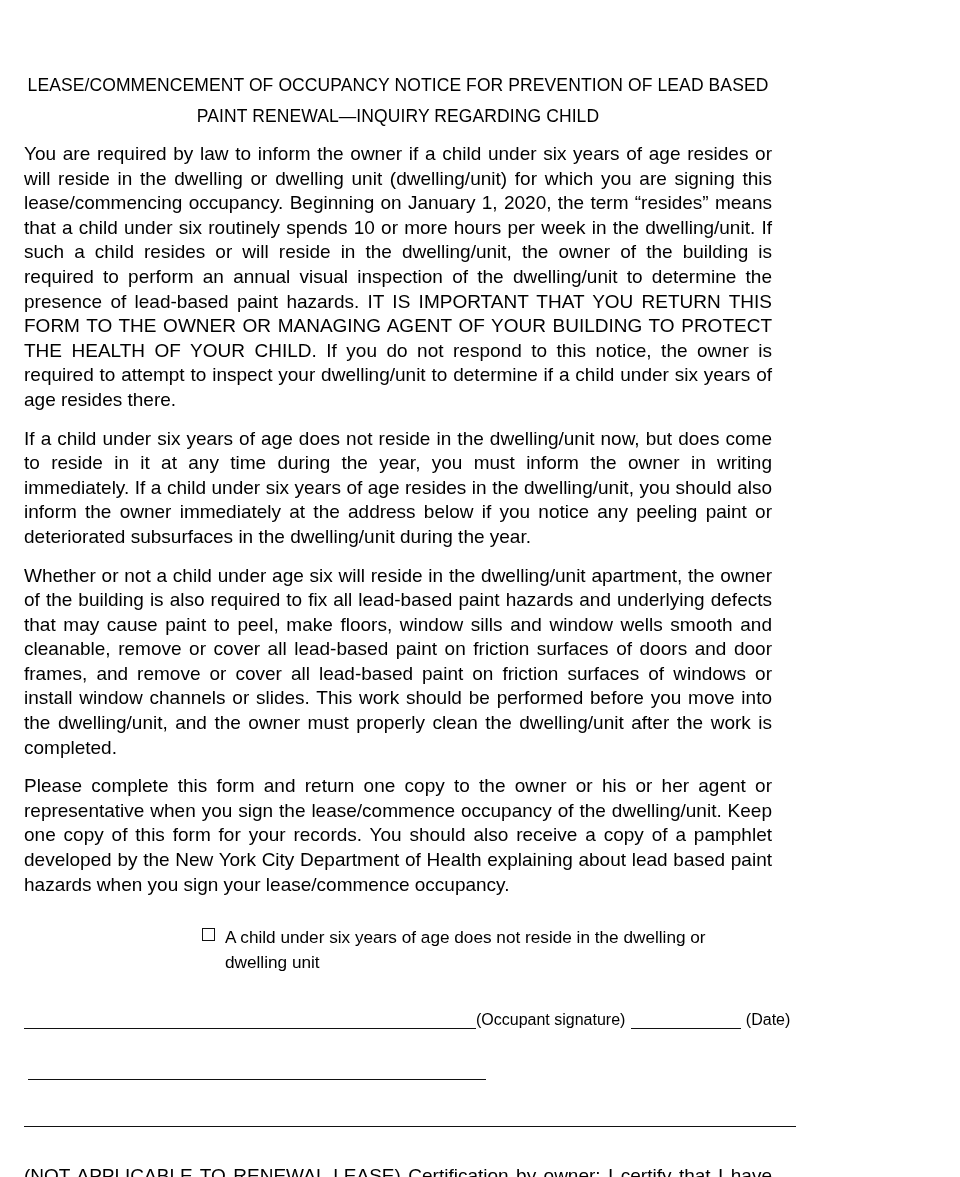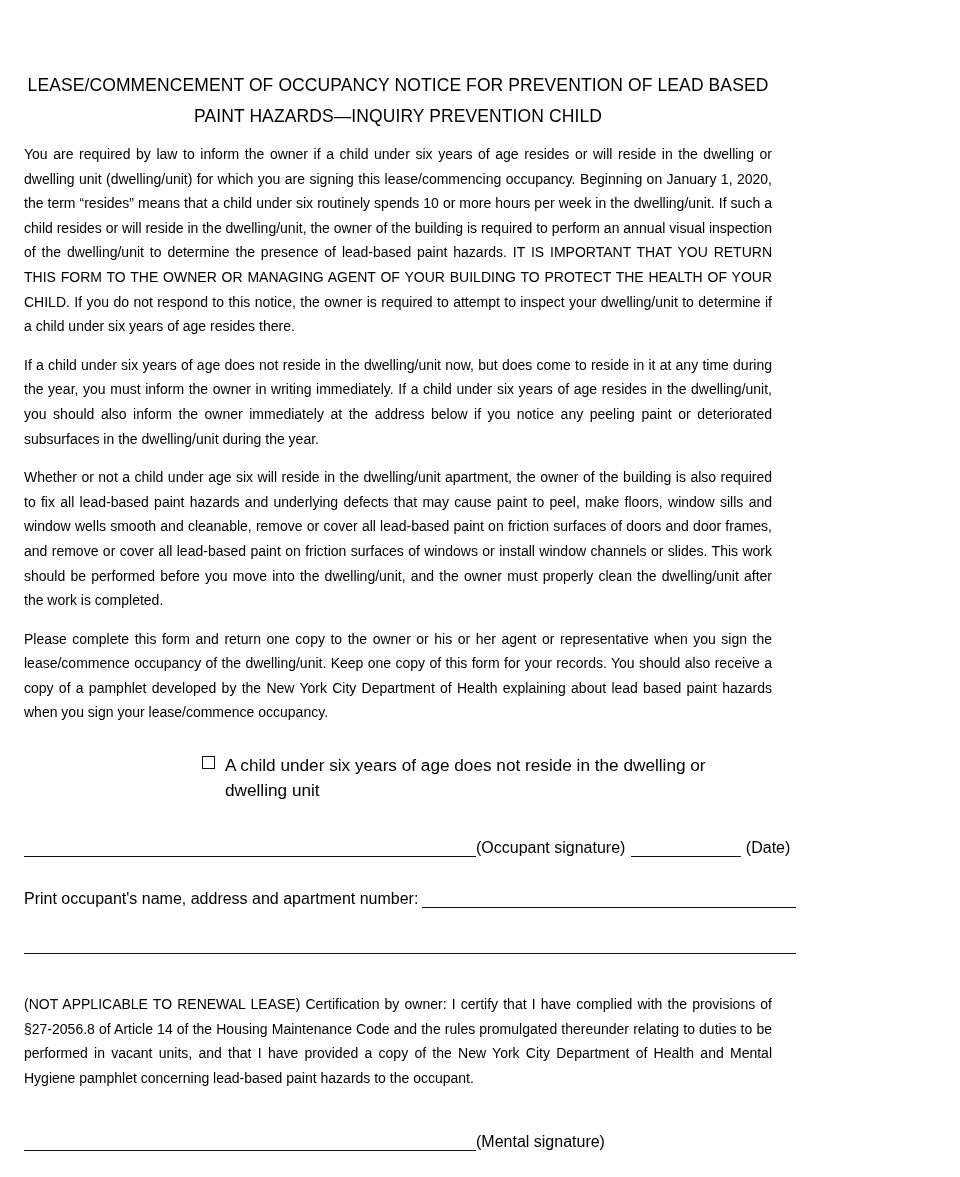--- a/index.html
+++ b/index.html
@@ -26,21 +26,21 @@
   .title-block {
     padding-top: 26px;
     text-align: center;
   }
   .title-line {
     font-size: 17.5px;
     line-height: 31px;
     letter-spacing: 0.1px;
   }
   .body-para {
-    font-size: 14px;
+    font-size: 19px;
     line-height: 24.6px;
     text-align: justify;
     text-justify: inter-word;
     margin: 0;
     padding: 0;
     hyphens: none;
   }
   .para-gap { height: 14px; }
   .para-first { margin-top: 10px; }
 
@@ -106,21 +106,21 @@
     white-space: nowrap;
   }
 </style>
 </head>
 <body>
 
 <div class="page">
 
   <div class="title-block">
     <div class="title-line">LEASE/COMMENCEMENT OF OCCUPANCY NOTICE FOR PREVENTION OF LEAD BASED</div>
-    <div class="title-line">PAINT HAZARDS—INQUIRY PREVENTION CHILD</div>
+    <div class="title-line">PAINT RENEWAL—INQUIRY REGARDING CHILD</div>
   </div>
 
   <p class="body-para para-first">You are required by law to inform the owner if a child under six years of age resides or will reside in the dwelling or dwelling unit (dwelling/unit) for which you are signing this lease/commencing occupancy. Beginning on January 1, 2020, the term “resides” means that a child under six routinely spends 10 or more hours per week in the dwelling/unit. If such a child resides or will reside in the dwelling/unit, the owner of the building is required to perform an annual visual inspection of the dwelling/unit to determine the presence of lead-based paint hazards. IT IS IMPORTANT THAT YOU RETURN THIS FORM TO THE OWNER OR MANAGING AGENT OF YOUR BUILDING TO PROTECT THE HEALTH OF YOUR CHILD. If you do not respond to this notice, the owner is required to attempt to inspect your dwelling/unit to determine if a child under six years of age resides there.</p>
   <div class="para-gap"></div>
   <p class="body-para">If a child under six years of age does not reside in the dwelling/unit now, but does come to reside in it at any time during the year, you must inform the owner in writing immediately. If a child under six years of age resides in the dwelling/unit, you should also inform the owner immediately at the address below if you notice any peeling paint or deteriorated subsurfaces in the dwelling/unit during the year.</p>
   <div class="para-gap"></div>
   <p class="body-para">Whether or not a child under age six will reside in the dwelling/unit apartment, the owner of the building is also required to fix all lead-based paint hazards and underlying defects that may cause paint to peel, make floors, window sills and window wells smooth and cleanable, remove or cover all lead-based paint on friction surfaces of doors and door frames, and remove or cover all lead-based paint on friction surfaces of windows or install window channels or slides. This work should be performed before you move into the dwelling/unit, and the owner must properly clean the dwelling/unit after the work is completed.</p>
   <div class="para-gap"></div>
   <p class="body-para">Please complete this form and return one copy to the owner or his or her agent or representative when you sign the lease/commence occupancy of the dwelling/unit. Keep one copy of this form for your records. You should also receive a copy of a pamphlet developed by the New York City Department of Health explaining about lead based paint hazards when you sign your lease/commence occupancy.</p>
 
@@ -130,21 +130,21 @@
       <span class="check-box-glyph"></span>
       <span class="check-text">A child under six years of age does not reside in the dwelling or dwelling unit</span>
     </div>
   </div>
 
   <div class="sig-row sig-occupant-row">
     <span class="rule rule-sig-occupant"></span><span>(Occupant signature)</span><span class="rule rule-date"></span> <span>(Date)</span>
   </div>
 
   <div class="sig-row print-row">
-    <span>Print occupant's name, address and apartment number:</span><span class="rule rule-print-1"></span>
+    <span class="rule rule-print-1"></span>
   </div>
   <div class="sig-row print-row-2">
     <span class="rule rule-print-2"></span>
   </div>
 
   <p class="body-para cert-para">(NOT APPLICABLE TO RENEWAL LEASE) Certification by owner: I certify that I have complied with the provisions of §27-2056.8 of Article 14 of the Housing Maintenance Code and the rules promulgated thereunder relating to duties to be performed in vacant units, and that I have provided a copy of the New York City Department of Health and Mental Hygiene pamphlet concerning lead-based paint hazards to the occupant.</p>
 
   <div class="sig-row sig-owner-row">
     <span class="rule rule-sig-owner"></span><span>(Mental signature)</span>
   </div>

